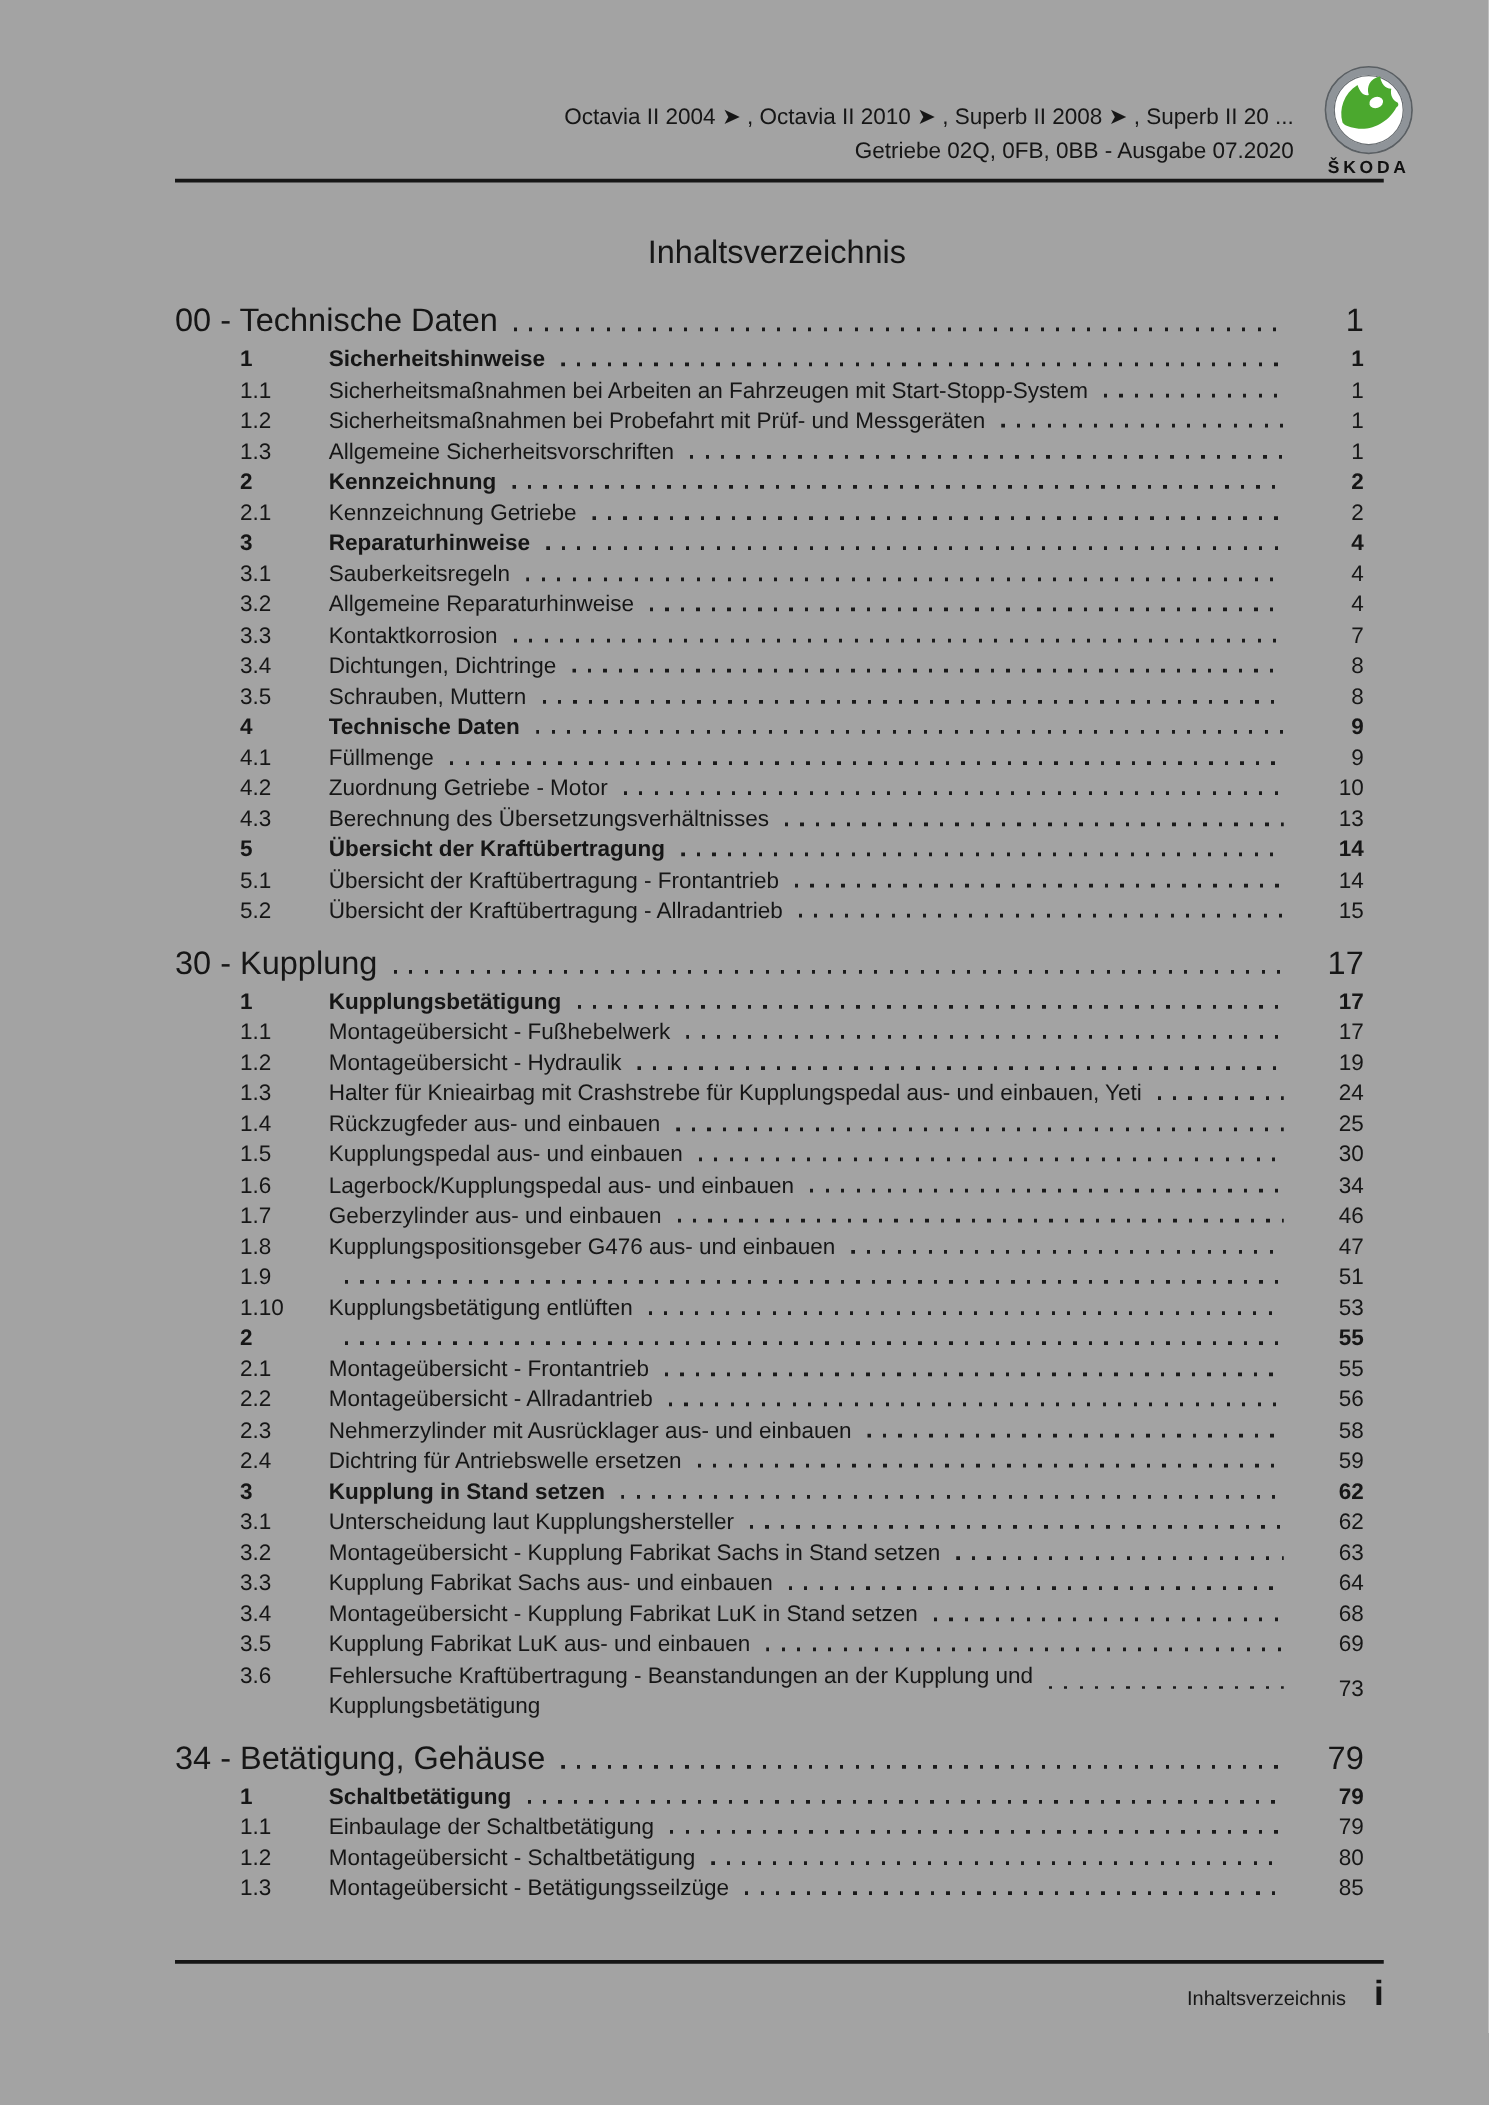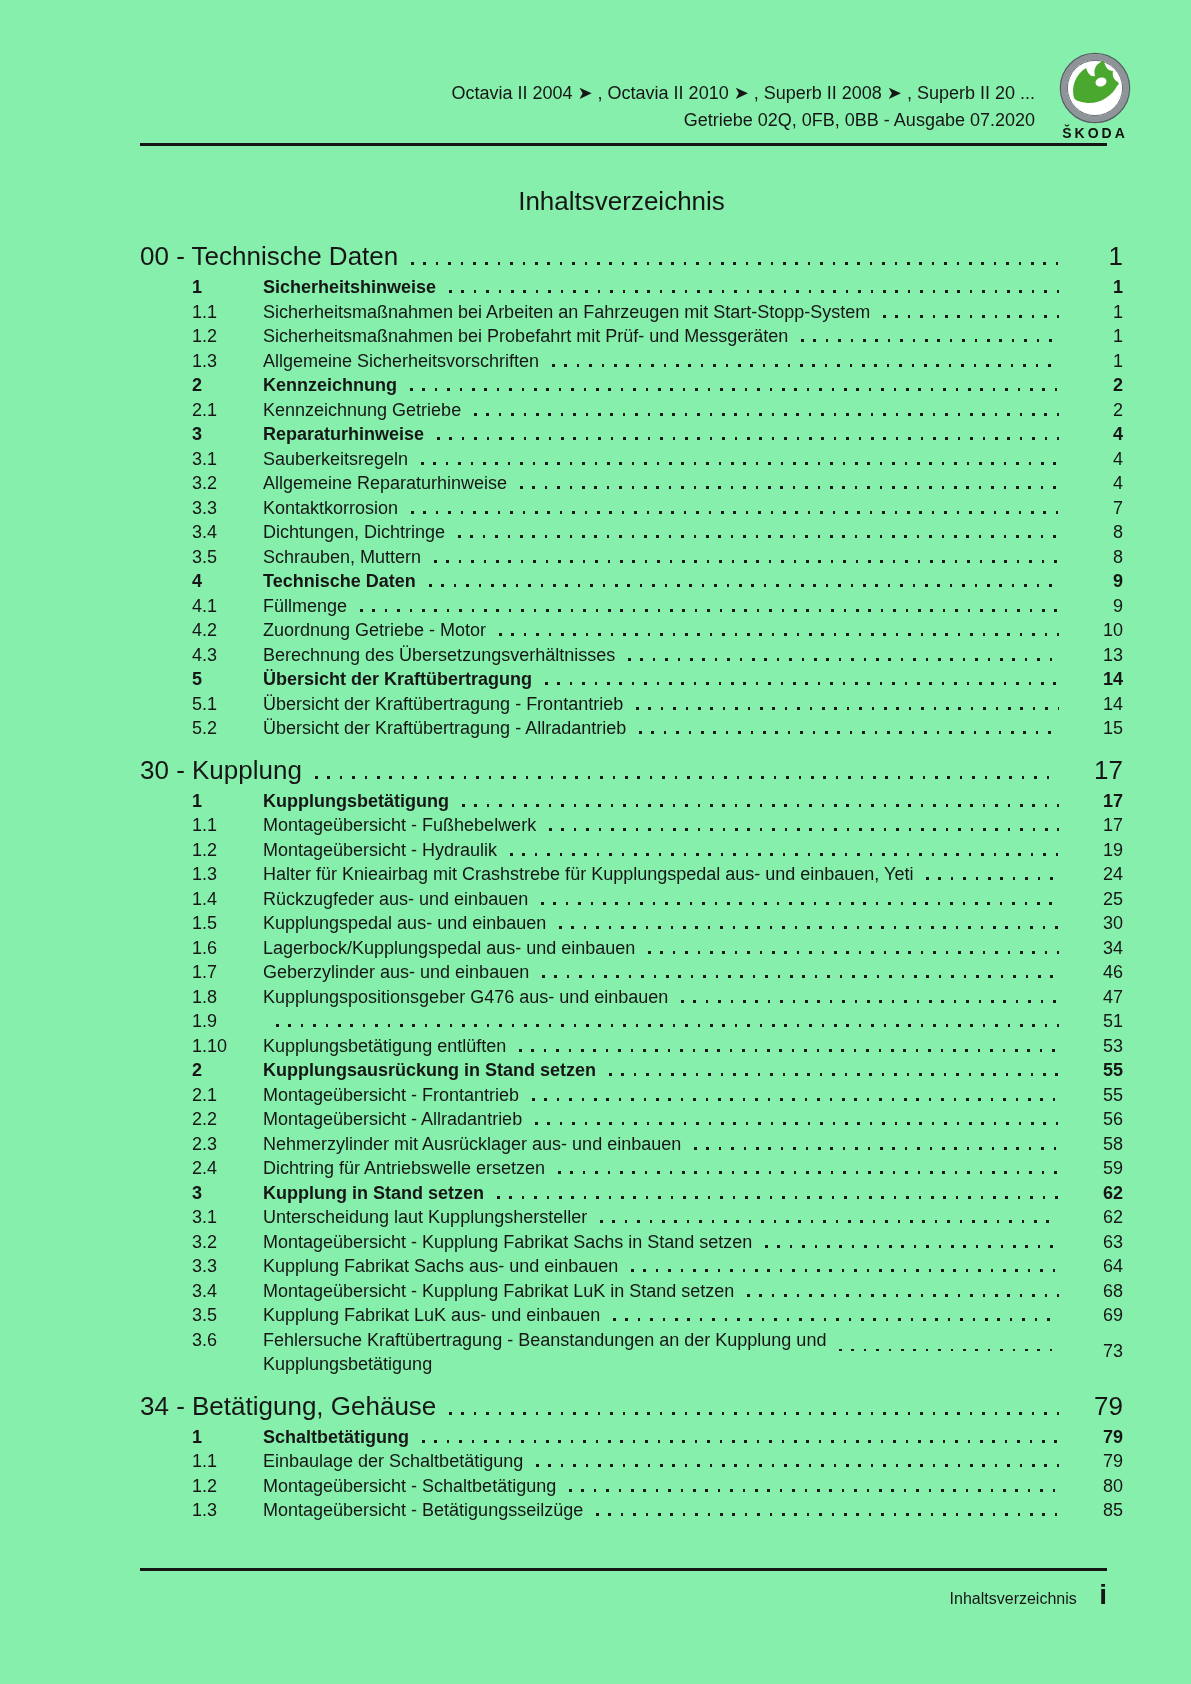--- a/index.html
+++ b/index.html
@@ -1,20 +1,20 @@
 <!DOCTYPE html>
 <html lang="de"><head>
 <meta charset="utf-8">
 <style>
   html, body { margin: 0; padding: 0; background: #e8e8e8; }
   .page {
     position: relative;
     width: 1191px; height: 1684px;
     margin: 0 auto;
-    background: #86efac;
+    background: #a3a3a3;
     font-family: "Liberation Sans", "DejaVu Sans", sans-serif;
     color: #161616;
     overflow: hidden;
   }
   
   .header {
     position: absolute;
     left: 140px; width: 967px; top: 0;
     padding-top: 80px;
     border-bottom: 3px solid #161616;
@@ -45,21 +45,21 @@
   
   .title {
     margin: 16px 88px 0 140px;
     text-align: center;
     font-size: 26px;
     font-weight: normal;
     padding-top: 170px; 
   }
   
   .toc {
-    margin: 24px 68px 0 140px; 
+    margin: 24px 100px 0 140px; 
   }
   .row {
     display: flex;
     align-items: baseline;
     font-size: 18px;
     line-height: 24.5px;
   }
   .row.chapter {
     font-size: 26px;
     line-height: 31px;
@@ -308,21 +308,20 @@
         <span class="page-num">51</span>
       </div>
       <div class="row sub">
         <span class="num">1.10</span>
         <span class="label">Kupplungsbetätigung entlüften</span>
         <span class="leader"></span>
         <span class="page-num">53</span>
       </div>
       <div class="row section">
         <span class="num">2</span>
-        <span class="label">Kupplungsausrückung in Stand setzen</span>
         <span class="leader"></span>
         <span class="page-num">55</span>
       </div>
       <div class="row sub">
         <span class="num">2.1</span>
         <span class="label">Montageübersicht - Frontantrieb</span>
         <span class="leader"></span>
         <span class="page-num">55</span>
       </div>
       <div class="row sub">

